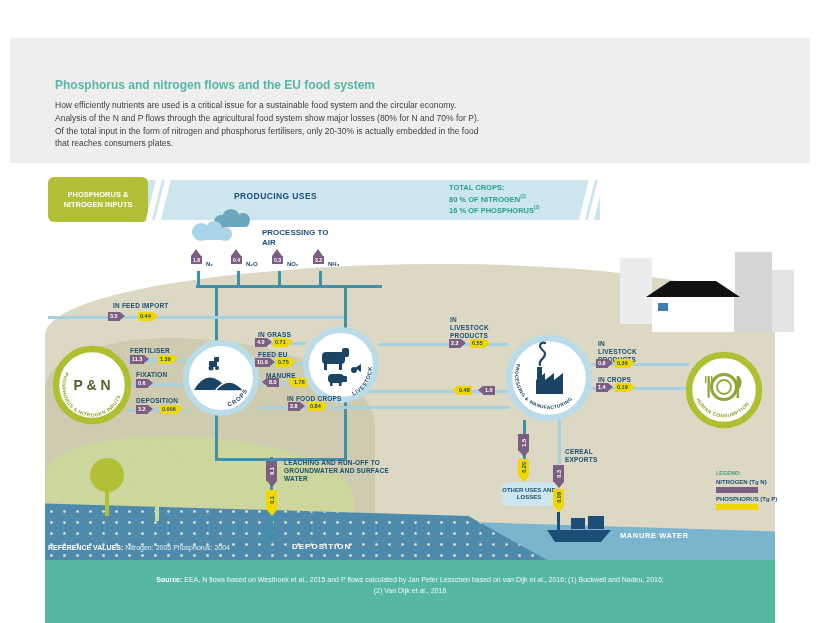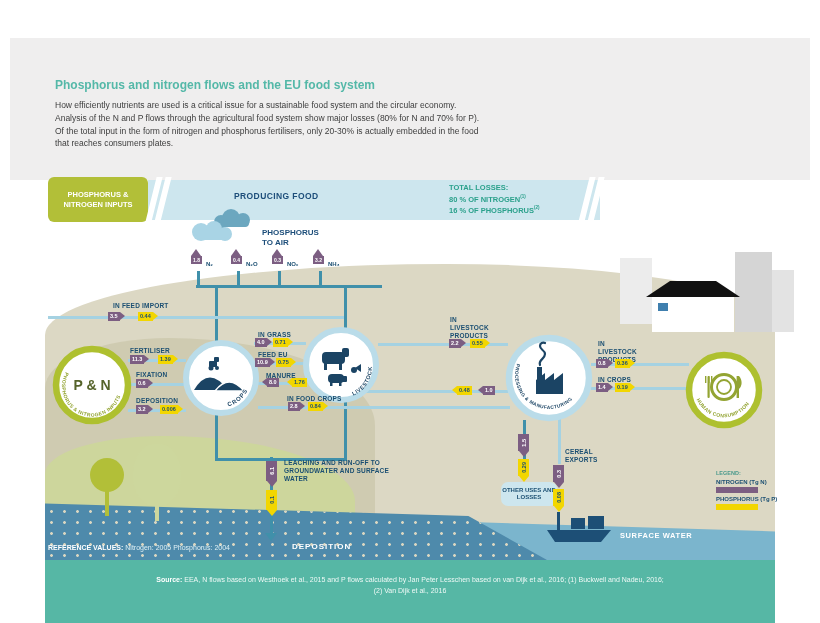--- a/index.html
+++ b/index.html
@@ -1,19 +1,19 @@
 <!DOCTYPE html>
 <html><head>
 <meta charset="utf-8">
 <style>
   html,body{margin:0;padding:0;background:#fff;}
   .page{position:relative;width:820px;height:623px;overflow:hidden;background:#fff;
         font-family:"Liberation Sans",sans-serif;}
   
-  .header{position:absolute;left:10px;top:38px;width:800px;height:142px;background:#efeeee;}
+  .header{position:absolute;left:10px;top:38px;width:800px;height:125px;background:#efeeee;}
   .header-title{position:absolute;left:45px;top:40px;font-size:12px;font-weight:bold;color:#54b8a8;}
   .header-body{position:absolute;left:45px;top:61px;width:432px;font-size:8.5px;line-height:1.5;color:#3d3d3d;}
   
   .green-box{position:absolute;top:177px;height:45px;background:#b2bf38;color:#fff;font-weight:bold;
              display:flex;align-items:center;justify-content:center;text-align:center;}
   .band{position:absolute;left:148px;top:180px;width:452px;height:40px;background:#cde6ee;}
   .chev{position:absolute;top:177px;width:6px;height:45px;background:#fff;transform:skewX(-14deg);z-index:6;}
   .producing{position:absolute;left:234px;top:191px;font-size:8.5px;font-weight:bold;color:#1d4e7a;letter-spacing:.4px;z-index:6;}
   .losses{position:absolute;left:449px;top:183px;font-size:7.5px;font-weight:bold;color:#2ba18c;line-height:1.45;z-index:6;}
   .sup{font-size:4.5px;vertical-align:super;}
@@ -129,28 +129,28 @@
   <div style="position:absolute;left:155px;top:503px;width:4px;height:18px;background:#cdd79d;z-index:1;"></div>
 
   <div class="green-box" style="left:48px;width:100px;border-radius:6px;font-size:7.5px;line-height:1.3;z-index:5;">
     <span>PHOSPHORUS &amp; NITROGEN INPUTS</span>
   </div>
   <div class="band"></div>
   <div class="chev" style="left:151px;"></div>
   <div class="chev" style="left:160px;"></div>
   <div class="chev" style="left:584px;"></div>
   <div class="chev" style="left:593px;"></div>
-  <div class="producing">PRODUCING FOOD</div>
+  <div class="producing">PRODUCING USES</div>
   <div class="losses">
-    <div>TOTAL LOSSES:</div>
+    <div>TOTAL CROPS:</div>
     <div><span>80 % OF NITROGEN</span><span class="sup">(1)</span></div>
     <div><span>16 % OF PHOSPHORUS</span><span class="sup">(2)</span></div>
   </div>
 
-  <div class="emtitle">PHOSPHORUS TO AIR</div>
+  <div class="emtitle">PROCESSING TO AIR</div>
   <div class="line tline" style="left:196px;top:285px;width:186px;"></div>
 
   <div class="vline tline" style="left:197px;top:271px;height:16px;"></div>
   <div class="em" style="left:191px;top:249px;">
     <div class="up"></div>
     <div class="bxp">1.8</div>
   </div>
   <div class="gas" style="left:206px;top:261px;">N₂</div>
 
   <div class="vline tline" style="left:237px;top:271px;height:16px;"></div>
@@ -439,21 +439,21 @@
   </svg>
 
   <svg style="position:absolute;left:543px;top:508px;z-index:4;" width="72" height="36" viewBox="0 0 72 36">
     <polygon points="4,22 68,22 58,34 12,34" fill="#1d4f76"></polygon>
     <rect x="28" y="10" width="14" height="11" fill="#1d4f76"></rect>
     <rect x="45" y="8" width="16" height="13" fill="#1d4f76"></rect>
     <rect x="14" y="4" width="3" height="18" fill="#1d4f76"></rect>
   </svg>
 
   <div class="gw-label">DEPOSITION</div>
-  <div class="sw-label">SURFACE WATER</div>
+  <div class="sw-label">MANURE WATER</div>
   <div class="refvals">
     <b>REFERENCE VALUES:</b> <span>Nitrogen: 2005 Phosphorus: 2004</span>
   </div>
 
   <div class="legend">
     <div class="lt">LEGEND:</div>
     <div class="ln">NITROGEN (Tg N)</div>
     <div class="bar" style="background:#7c5e82;"></div>
     <div class="ln">PHOSPHORUS (Tg P)</div>
     <div class="bar" style="background:#f2d600;"></div>

